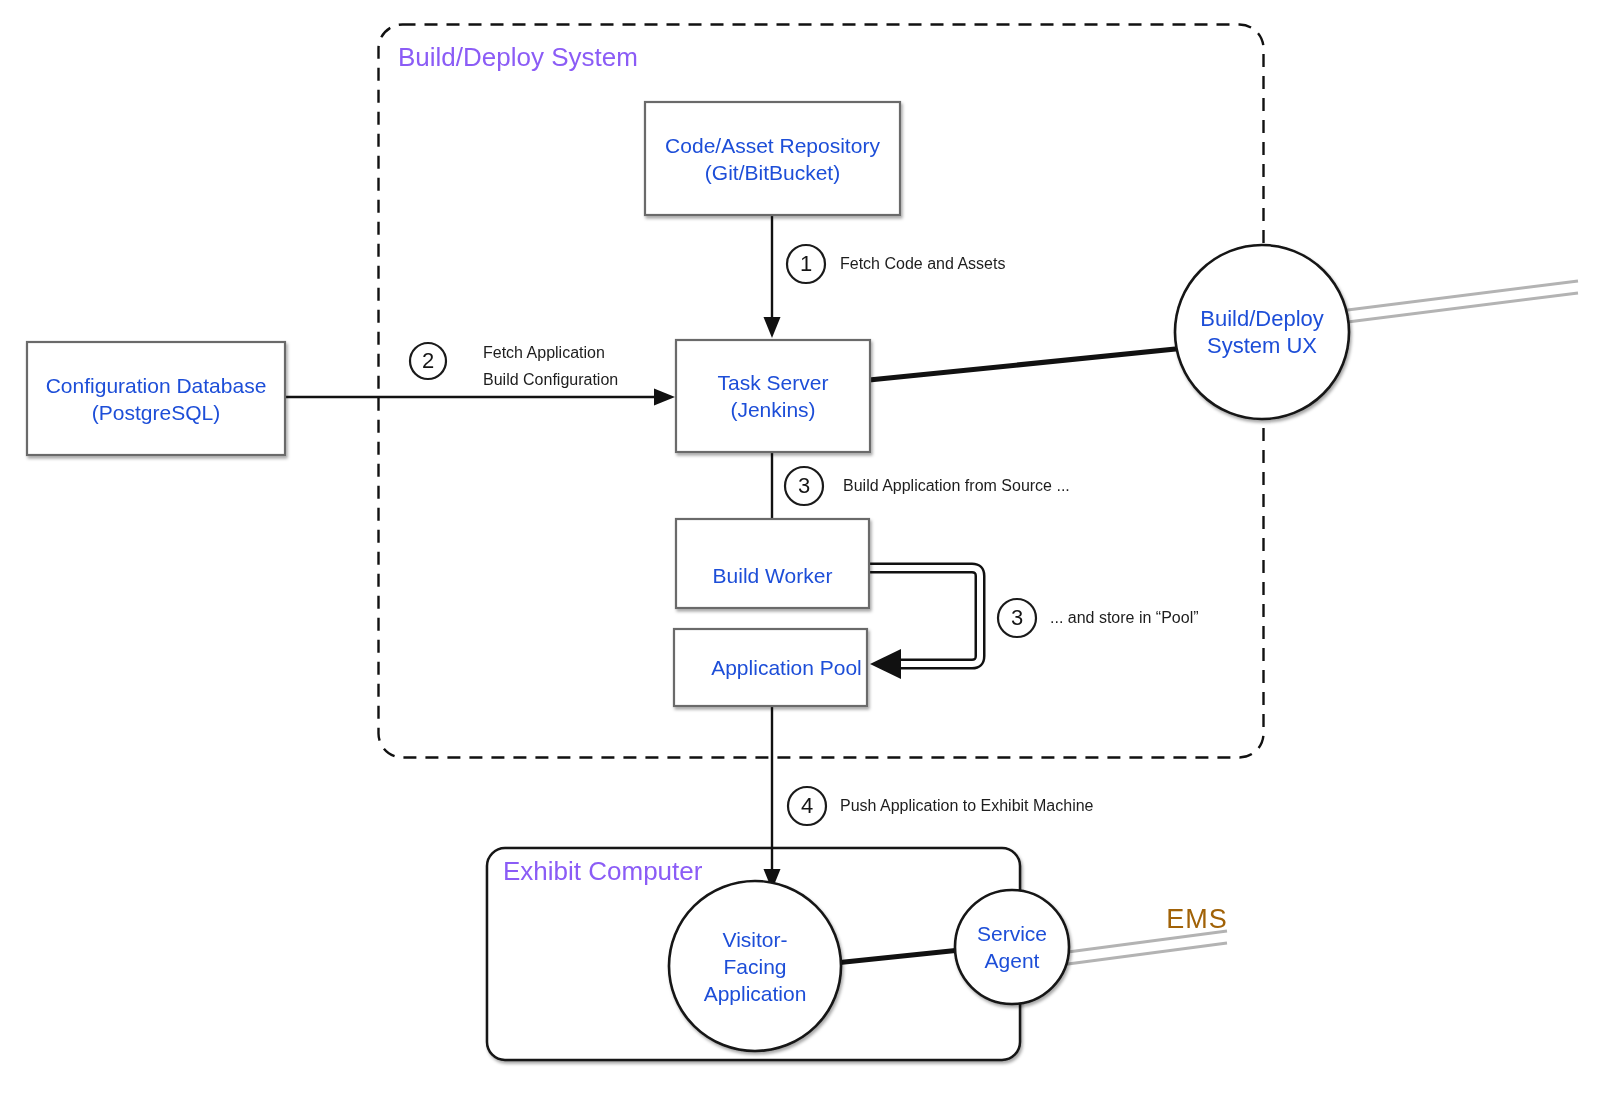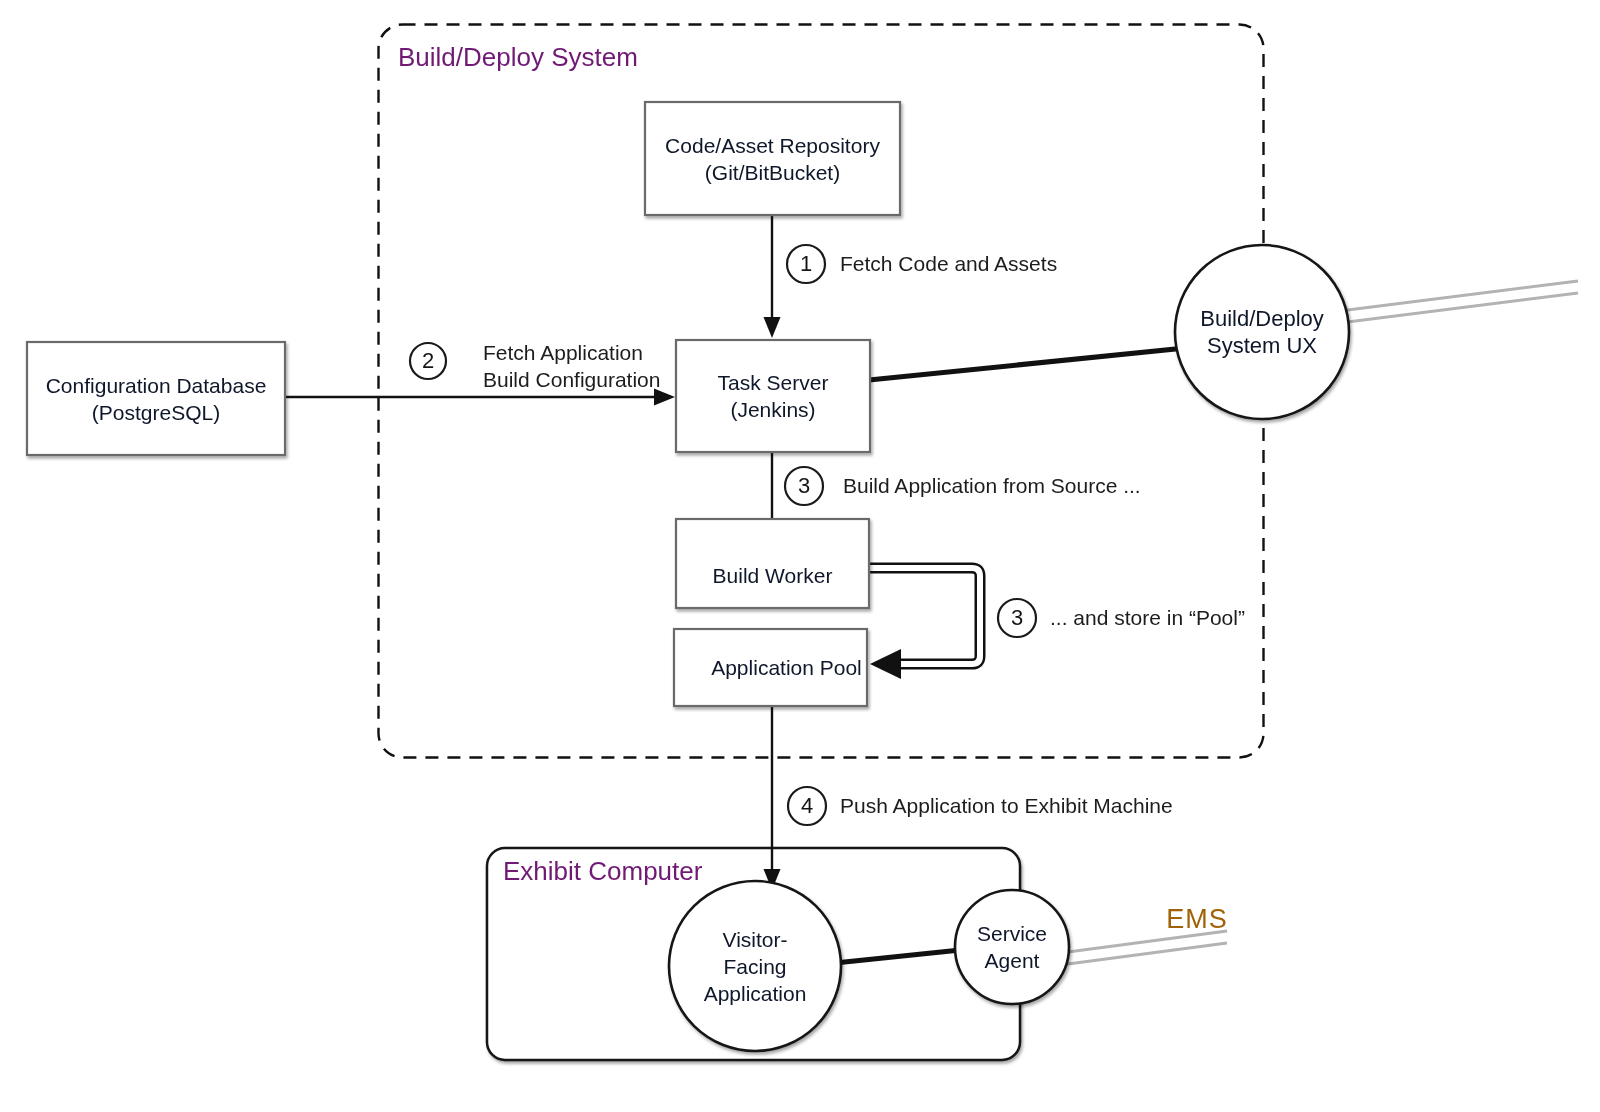--- a/index.html
+++ b/index.html
@@ -1,25 +1,25 @@
 <!DOCTYPE html>
 <html><head>
 <meta charset="utf-8">
 <style>
   html,body{margin:0;padding:0;background:#ffffff;}
   body{font-family:"Liberation Sans", sans-serif;color:#1d1d1d;}
   .stage{position:relative;width:1600px;height:1112px;background:#ffffff;overflow:hidden;}
   .stage svg{position:absolute;inset:0;}
   .lbl{position:absolute;display:flex;align-items:center;justify-content:center;
-       text-align:center;font-size:21px;line-height:27px;color:#0f172a;}
+       text-align:center;font-size:21px;line-height:27px;color:#1d4ed8;}
   .lbl .multi{display:block;}
-  .group-title{position:absolute;font-size:26px;font-weight:500;color:#701a75;white-space:nowrap;}
+  .group-title{position:absolute;font-size:26px;font-weight:500;color:#8b5cf6;white-space:nowrap;}
   .step-num{position:absolute;display:flex;align-items:center;justify-content:center;
             font-size:22px;color:#151515;}
-  .step-label{position:absolute;transform:translateY(-50%);font-size:21px;white-space:nowrap;color:#1d1d1d;}
+  .step-label{position:absolute;transform:translateY(-50%);font-size:16px;white-space:nowrap;color:#1d1d1d;}
   .step-label.two-line{transform:none;line-height:27px;}
   .ems{position:absolute;transform:translate(-50%,-50%);font-size:27px;color:#a16207;
        letter-spacing:1px;}
 </style>
 </head>
 <body>
 
 <div class="stage">
 
   <svg width="1600" height="1112" viewBox="0 0 1600 1112">

